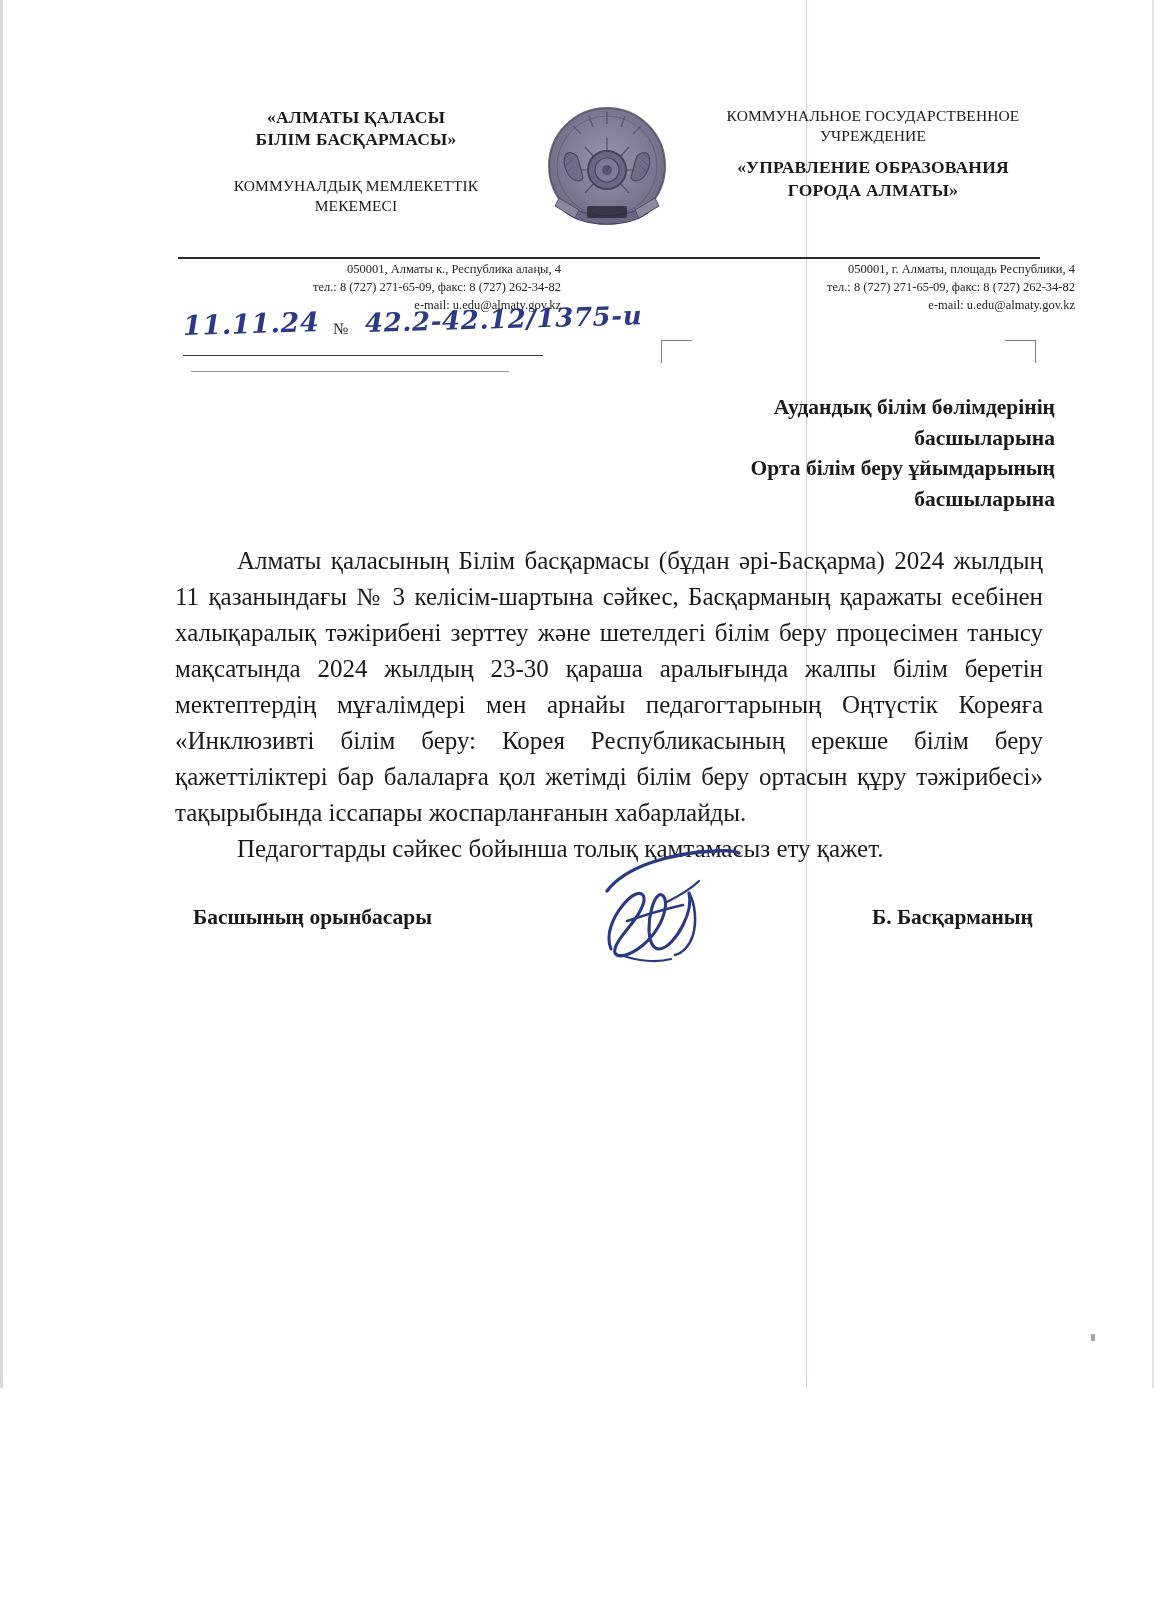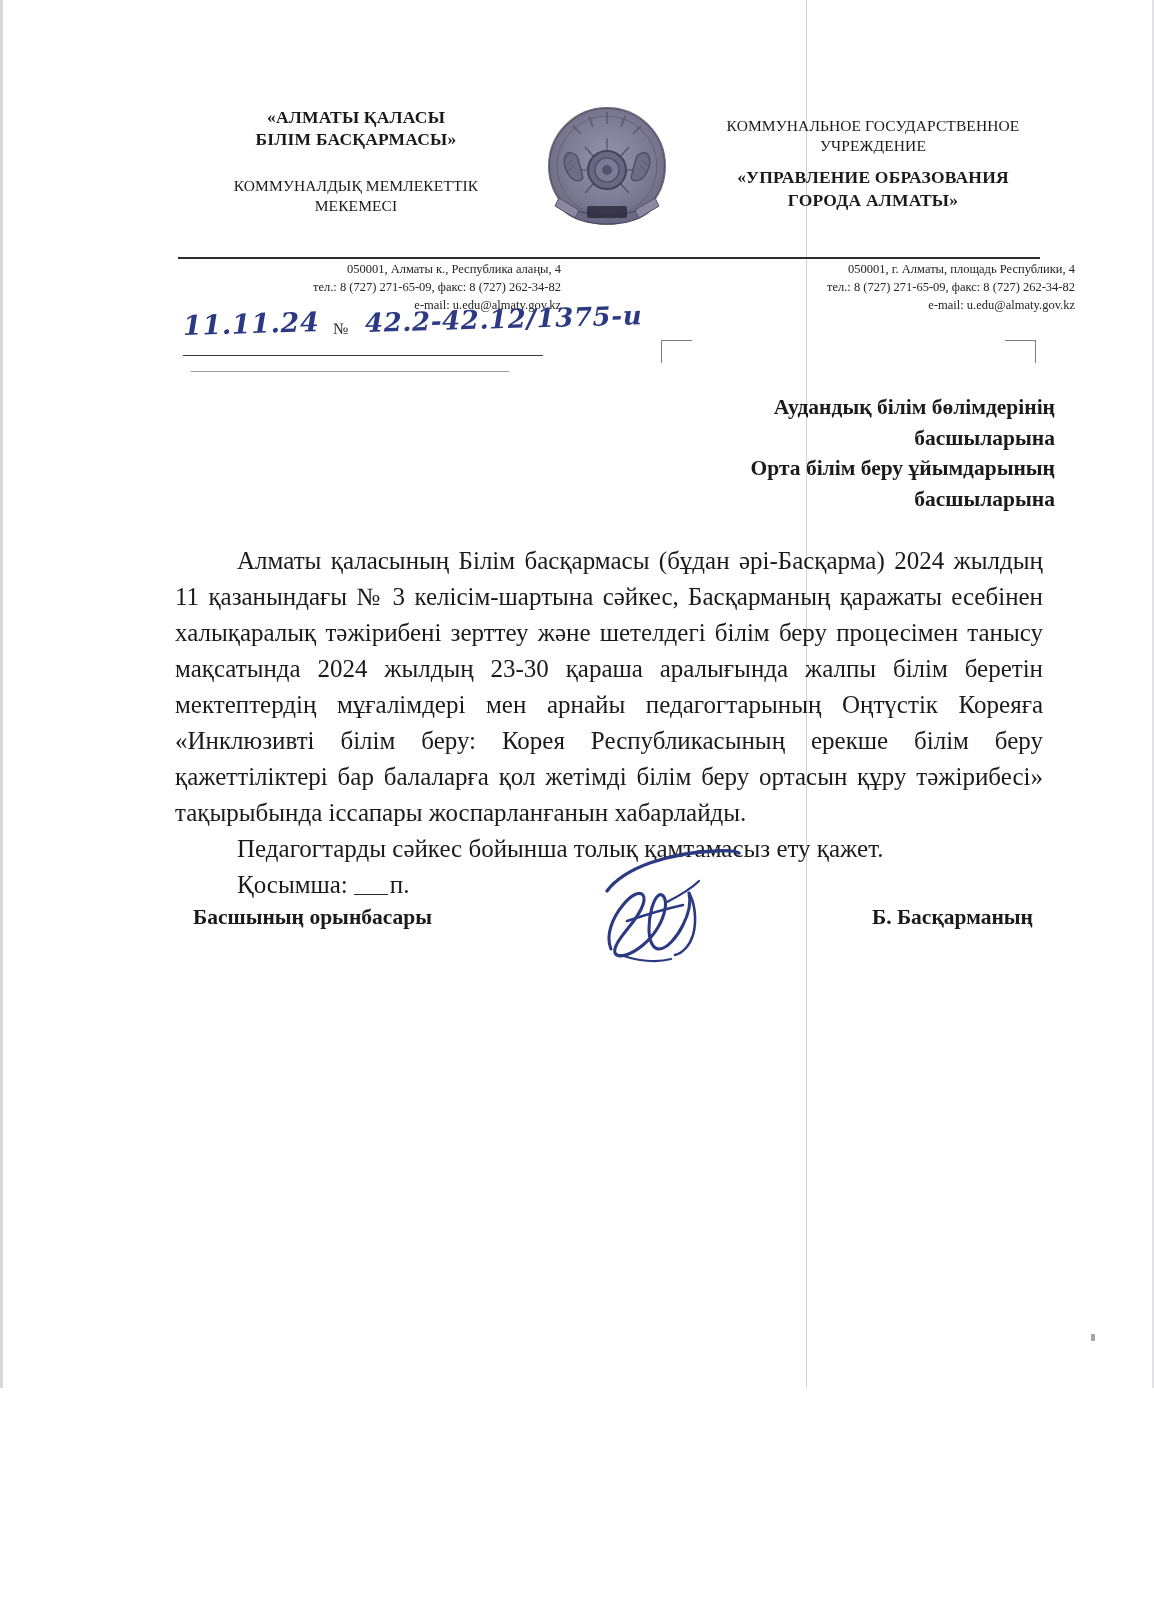--- a/index.html
+++ b/index.html
@@ -61,21 +61,21 @@
     line-height: 1.28;
     letter-spacing: .2px;
   }
   .org-sub {
     font-size: 15.5px;
     line-height: 1.3;
     margin-top: 25px;
     letter-spacing: .1px;
   }
   .lh-right .org-sub {
-    margin-top: 10px;
+    margin-top: 0;
     margin-bottom: 10px;
   }
 
   .emblem {
     position: absolute;
     left: 534px;
     top: 0px;
     width: 140px;
     height: 140px;
   }
@@ -378,23 +378,20 @@
   <div class="addressee">
     <div>Аудандық білім бөлімдерінің</div>
     <div>басшыларына</div>
     <div>Орта білім беру ұйымдарының</div>
     <div>басшыларына</div>
   </div>
 
   <div class="body-text">
     <p class="first-par">Алматы қаласының Білім басқармасы (бұдан әрі-Басқарма) 2024 жылдың 11 қазанындағы № 3 келісім-шартына сәйкес, Басқарманың қаражаты есебінен халықаралық тәжірибені зерттеу және шетелдегі білім беру процесімен танысу мақсатында 2024 жылдың 23-30 қараша аралығында жалпы білім беретін мектептердің мұғалімдері мен арнайы педагогтарының Оңтүстік Кореяға «Инклюзивті білім беру: Корея Республикасының ерекше білім беру қажеттіліктері бар балаларға қол жетімді білім беру ортасын құру тәжірибесі» тақырыбында іссапары жоспарланғанын хабарлайды.</p>
     <p class="noindent-justify">Педагогтарды сәйкес бойынша толық қамтамасыз ету қажет.</p>
-    <p class="noindent-justify">
-      <span>Қосымша:</span><span class="blank-fill"></span><span>п.</span>
-    </p>
   </div>
 
   <div class="sig-block">
     <div class="sig-title">Басшының орынбасары</div>
 
     <div class="signature-svg">
       <svg viewBox="0 0 230 120" width="230" height="120" aria-hidden="true">
         <g fill="none" stroke="#2b3a82" stroke-linecap="round" stroke-linejoin="round">
           <path d="M42 48 C60 24 104 10 150 8 C162 7 170 8 174 10" stroke-width="3.4"></path>
           <path d="M46 106 C40 92 48 74 58 62 C66 52 74 48 78 52 C82 58 74 72 64 84

